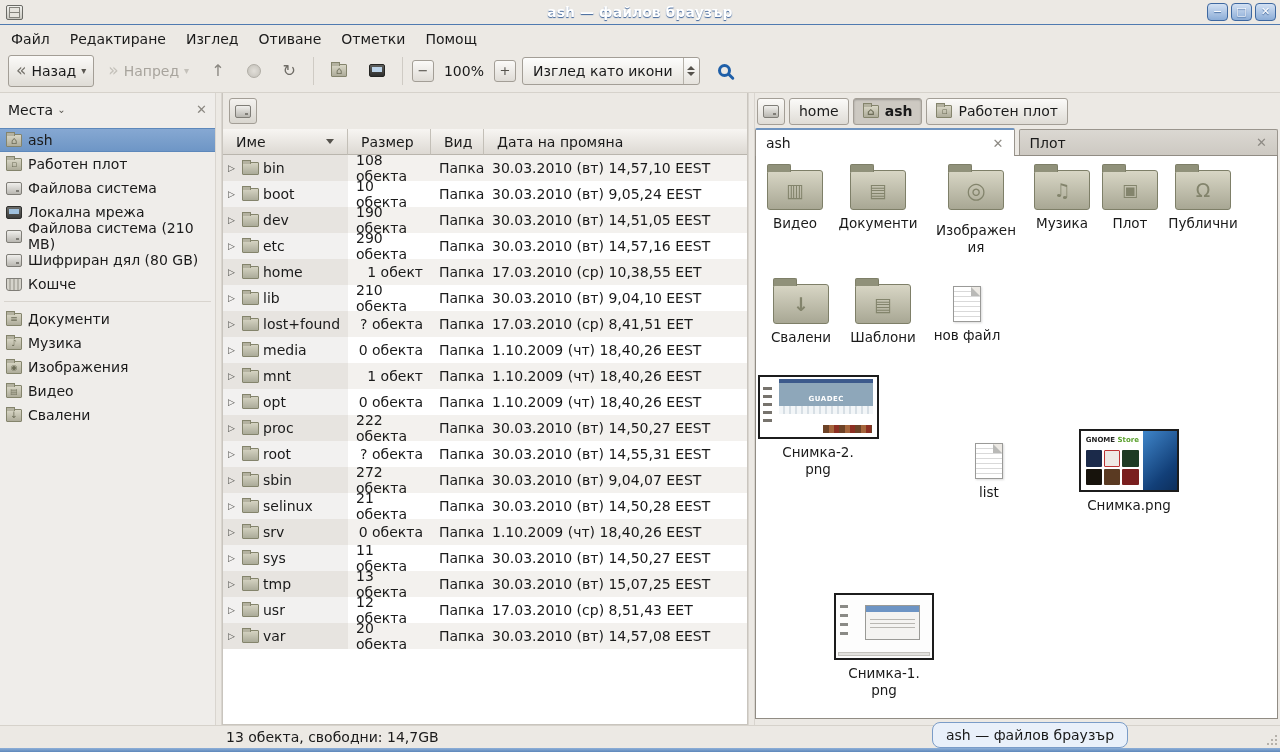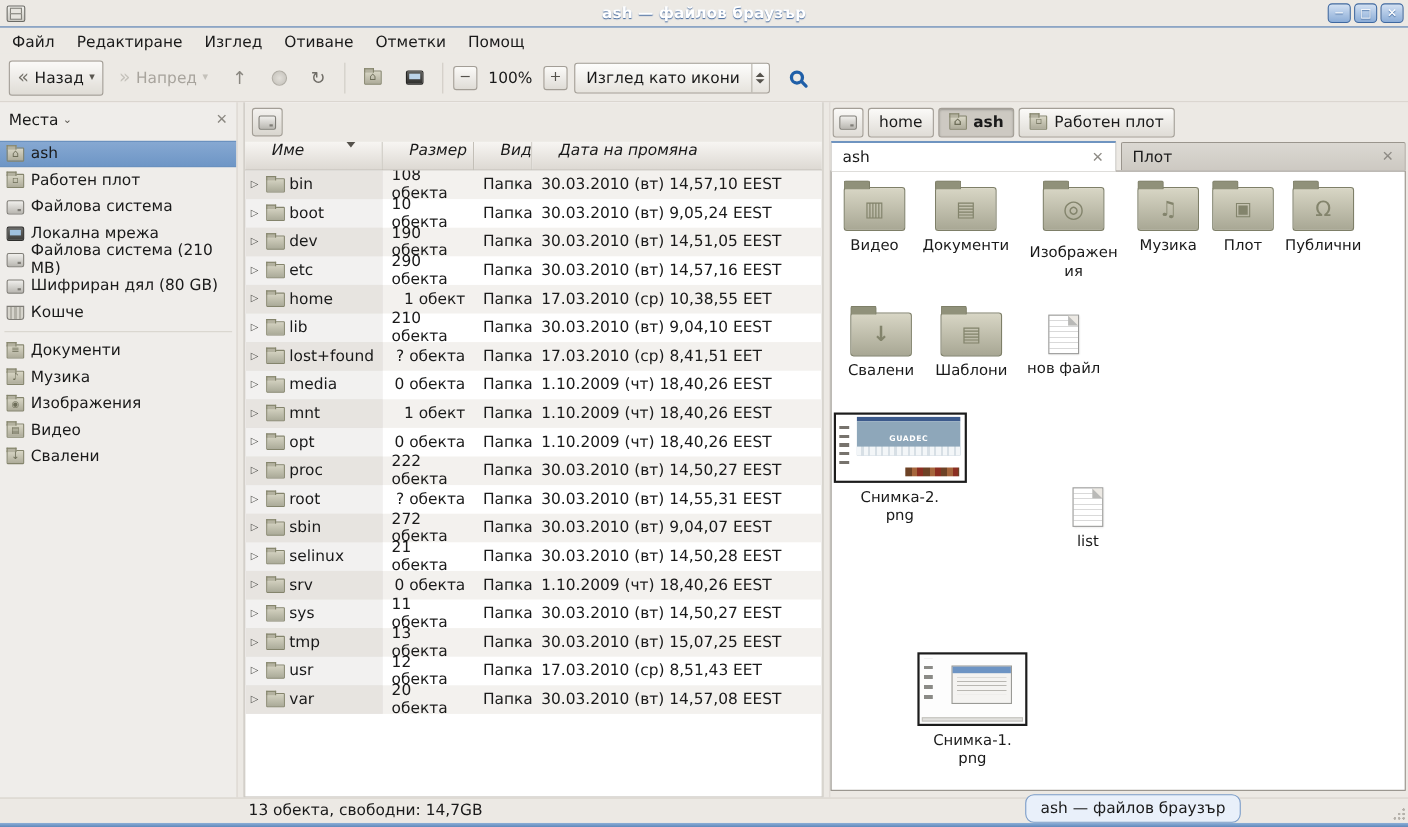--- a/index.html
+++ b/index.html
@@ -75,21 +75,21 @@
   .side-list { padding-top:2px; }
   .side-item { height:24px; display:flex; align-items:center; gap:6px; padding:0 6px; }
   .side-item.selected { background:linear-gradient(#86a8d2,#6e96c6); border-top:1px solid #5d88bb; border-bottom:1px solid #5d88bb; }
   .side-sep { height:1px; background:#d8d4ce; margin:5px 4px; }
 
   
   .treepane { width:526px; background:#fff; display:flex; flex-direction:column; border:1px solid #c9c5be; border-top:none; }
   .tree-top { height:36px; background:#ece9e4; display:flex; align-items:center; padding:0 6px; }
   .rootbtn { width:28px; height:26px; border:1px solid #a39e96; border-radius:3px; background:linear-gradient(#f4f2ef,#d9d6cf); display:flex; align-items:center; justify-content:center; }
   .thead { display:flex; height:26px; flex:none; }
-  .th { display:flex; padding:0 24px; border-right:1px solid #c3bfb7; border-bottom:1px solid #b9b5ad; background:linear-gradient(#f7f5f2,#ddd9d3);font-style:italic; }
+  .th { display:flex; align-items:center; padding:0 13px; border-right:1px solid #c3bfb7; border-bottom:1px solid #b9b5ad; background:linear-gradient(#f7f5f2,#ddd9d3); }
   .th.c-name { width:125px; justify-content:space-between; }
   .th.c-size { width:83px; } .th.c-type { width:53px; } .th.c-date { flex:1; border-right:none; }
   .sort-tri { width:0; height:0; border-left:4px solid transparent; border-right:4px solid transparent; border-top:5px solid #55524c; }
   .tbody { flex:1; overflow:hidden; }
   .trow { display:flex; height:26px; align-items:stretch; }
   .trow:nth-child(odd) { background:#f3f1ee; }
   .cell { display:flex; align-items:center; padding:0 8px; }
   .cell.c-name { width:125px; gap:4px; background:rgba(90,80,60,0.08); padding-left:5px; }
   .cell.c-size { width:83px; justify-content:flex-end; }
   .cell.c-type { width:53px; }
@@ -610,20 +610,35 @@
             </span>
           <span class="photos"></span>
         </span>
         <span class="ivlabel">Снимка-2.
 png</span>
       </div>
       <div class="ivitem" style="left:190px; top:287px;">
           <span class="page"></span>
           <span class="ivlabel">list</span>
         </div>
+      <div class="ivitem" style="left:322px; top:273px; width:102px;">
+        <span class="thumb th-store">
+          <span class="bluepane"></span>
+          <span class="brand"><span>GNOME </span><em>Store</em></span>
+          <span class="grid">
+              <span class="ts1"></span>
+              <span class="ts2"></span>
+              <span class="ts3"></span>
+              <span class="ts4"></span>
+              <span class="ts5"></span>
+              <span class="ts6"></span>
+            </span>
+        </span>
+        <span class="ivlabel">Снимка.png</span>
+      </div>
       <div class="ivitem" style="left:77px; top:405px; width:102px;margin-top:32px;">
         <span class="thumb th-desk">
           <span class="dicons"></span>
             <span class="dlg"></span>
             <span class="bar"></span>
         </span>
         <span class="ivlabel">Снимка-1.
 png</span>
       </div>
     </div>

